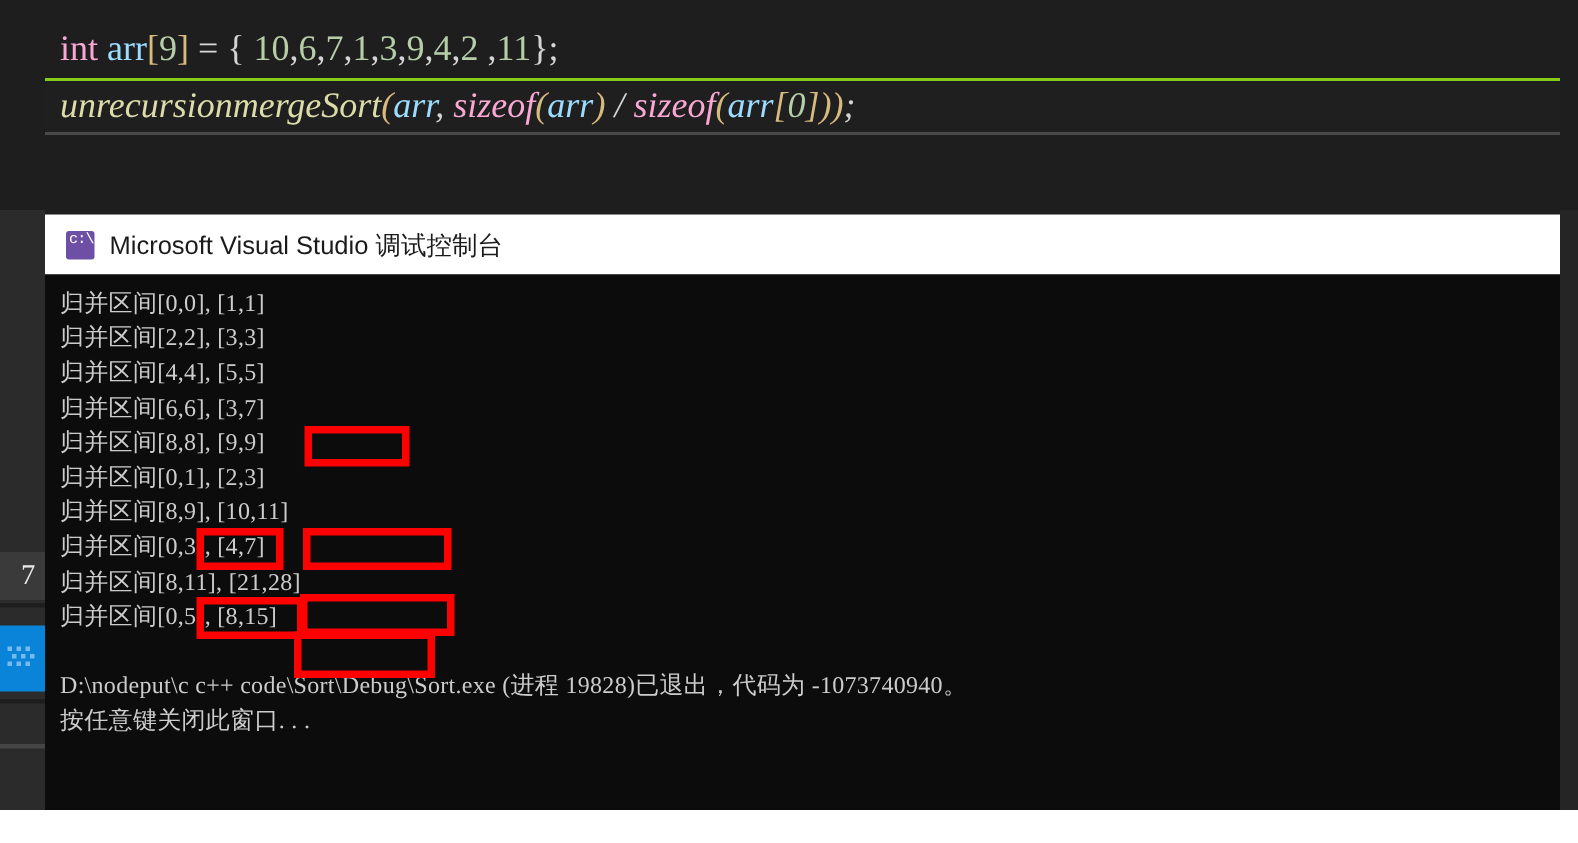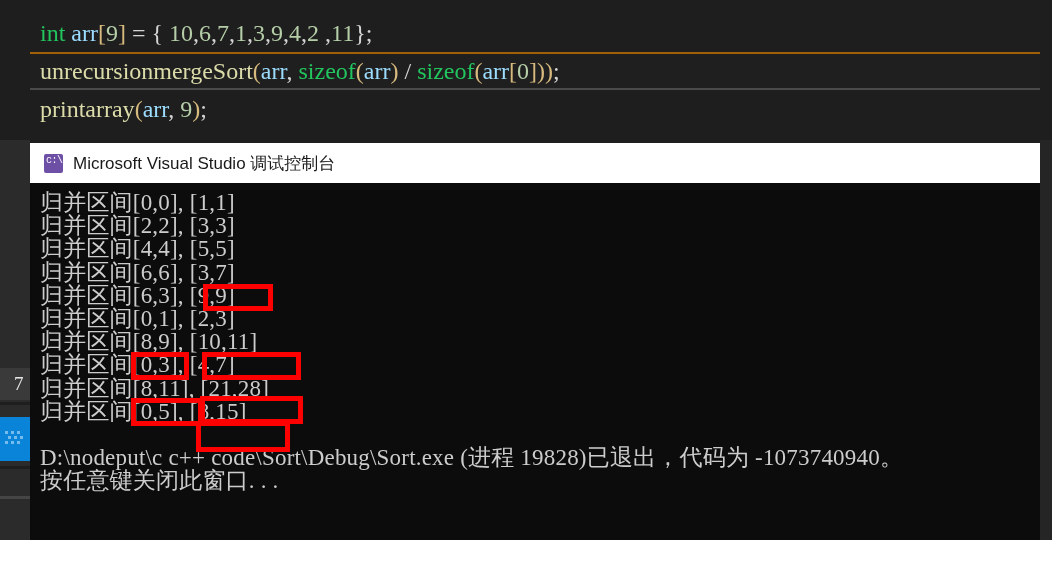--- a/index.html
+++ b/index.html
@@ -45,26 +45,27 @@
     line-height: 38px;
     white-space: pre;
     font-family: "Liberation Serif", serif;
     font-size: 24px;
     color: #d4d4d4;
     padding-left: 10px;
     box-sizing: border-box;
   }
   .code-line.current {
     background: #1f1f1f;
-    border-top: 2px solid #a16207;
+    border-top: 2px solid #84cc16;
     border-bottom: 2px solid #4a4a4a;
     height: 38px;
     line-height: 34px;
-  }
-  .kw   { color: #22c55e; }
+    font-style: italic;
+  }
+  .kw   { color: #f9a8d4; }
   .var  { color: #9cdcfe; }
   .fn   { color: #dcdcaa; }
   .num  { color: #b5cea8; }
   .pun  { color: #d4d4d4; }
   .brk  { color: #d7ba7d; }
   .op   { color: #d4d4d4; }
 
   
   #editor-lower {
     position: absolute;
@@ -183,21 +184,21 @@
   #console-body {
     position: relative;
     height: 357px;
     background: #0c0c0c;
     padding: 8px 0 0 10px;
     box-sizing: border-box;
     overflow: hidden;
   }
   .console-line {
     font-family: "Liberation Serif", serif;
-    font-size: 23px;
+    font-size: 16px;
     line-height: 23.2px;
     color: #cccccc;
     white-space: pre;
     letter-spacing: 0.2px;
   }
   .console-line.blank { color: transparent; }
 
   
   .redbox {
     position: absolute;
@@ -211,21 +212,20 @@
 
 <div id="screen">
 
   <div id="editor">
 
     <div id="editor-gutter"></div>
 
     <div id="code-area">
       <div class="code-line"><span class="kw">int</span><span class="pun"> </span><span class="var">arr</span><span class="brk">[</span><span class="num">9</span><span class="brk">]</span><span class="pun"> = { </span><span class="num">10</span><span class="pun">,</span><span class="num">6</span><span class="pun">,</span><span class="num">7</span><span class="pun">,</span><span class="num">1</span><span class="pun">,</span><span class="num">3</span><span class="pun">,</span><span class="num">9</span><span class="pun">,</span><span class="num">4</span><span class="pun">,</span><span class="num">2</span><span class="pun"> ,</span><span class="num">11</span><span class="pun">};</span></div>
       <div class="code-line current"><span class="fn">unrecursionmergeSort</span><span class="brk">(</span><span class="var">arr</span><span class="pun">, </span><span class="kw">sizeof</span><span class="brk">(</span><span class="var">arr</span><span class="brk">)</span><span class="op"> / </span><span class="kw">sizeof</span><span class="brk">(</span><span class="var">arr</span><span class="brk">[</span><span class="num">0</span><span class="brk">]</span><span class="brk">))</span><span class="pun">;</span></div>
-      <div class="code-line"><span class="fn">printarray</span><span class="brk">(</span><span class="var">arr</span><span class="pun">, </span><span class="num">9</span><span class="brk">)</span><span class="pun">;</span></div>
     </div>
 
     <div id="editor-lower">
       <div id="editor-lower-inner"></div>
     </div>
   </div>
 
   <div id="marker-strip">
     <div id="marker-linenum">7</div>
     <div id="marker-sep1"></div>
@@ -252,21 +252,21 @@
       <span id="console-icon"></span>
       <span id="console-title-text">Microsoft Visual Studio 调试控制台</span>
     </div>
 
     <div id="console-body">
 
     <div class="console-line">归并区间[0,0], [1,1]</div>
         <div class="console-line">归并区间[2,2], [3,3]</div>
         <div class="console-line">归并区间[4,4], [5,5]</div>
         <div class="console-line">归并区间[6,6], [3,7]</div>
-        <div class="console-line">归并区间[6,3], [9,9]</div>
+        <div class="console-line">归并区间[8,8], [9,9]</div>
         <div class="console-line">归并区间[0,1], [2,3]</div>
         <div class="console-line">归并区间[8,9], [10,11]</div>
         <div class="console-line">归并区间[0,3], [4,7]</div>
         <div class="console-line">归并区间[8,11], [21,28]</div>
         <div class="console-line">归并区间[0,5], [8,15]</div>
         <div class="console-line blank">&nbsp;</div>
         <div class="console-line">D:\nodeput\c c++ code\Sort\Debug\Sort.exe (进程 19828)已退出，代码为 -1073740940。</div>
         <div class="console-line">按任意键关闭此窗口. . .</div>
       </div>
   </div>

